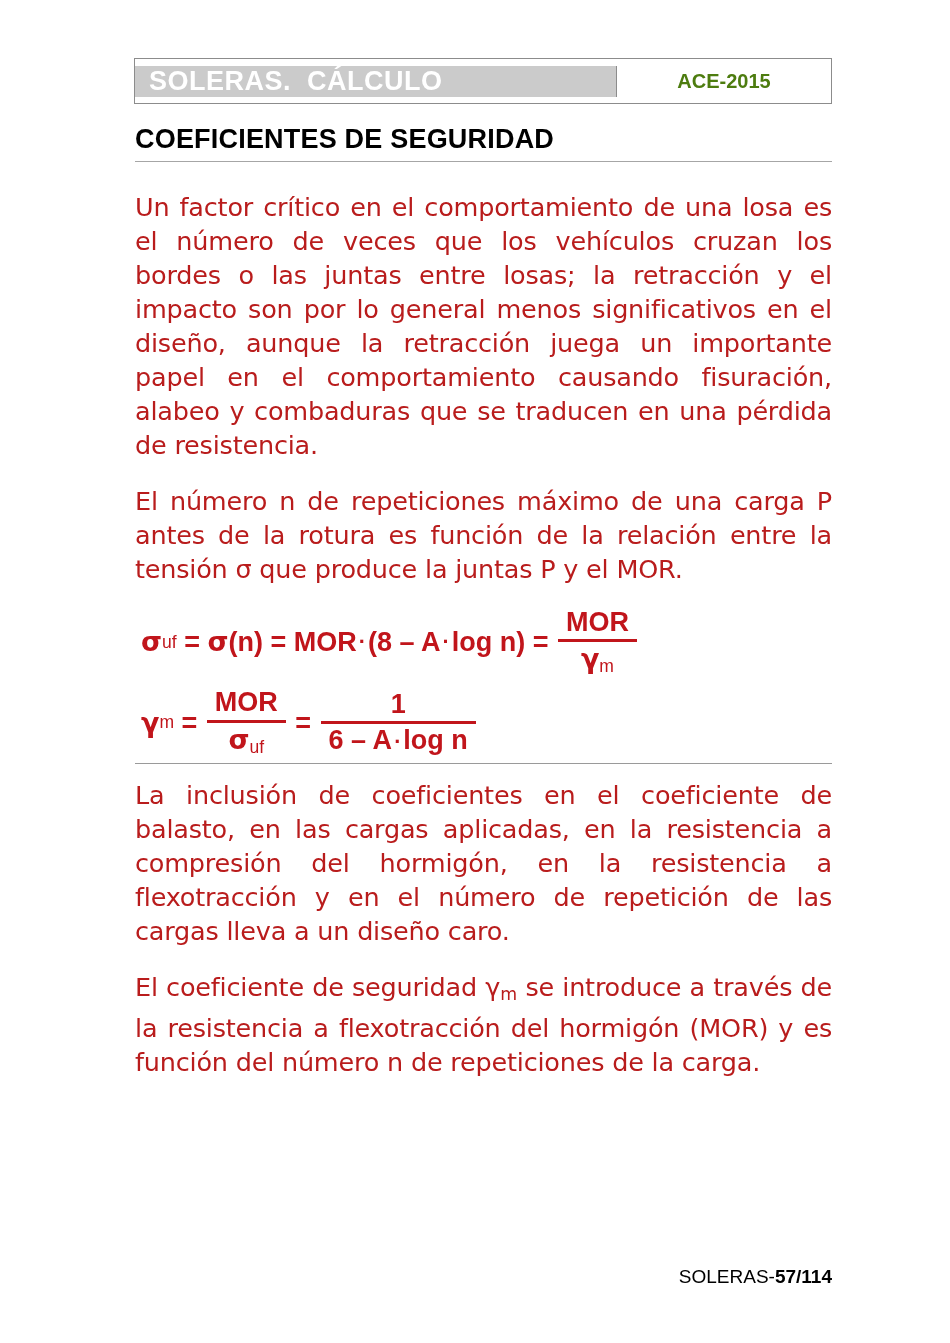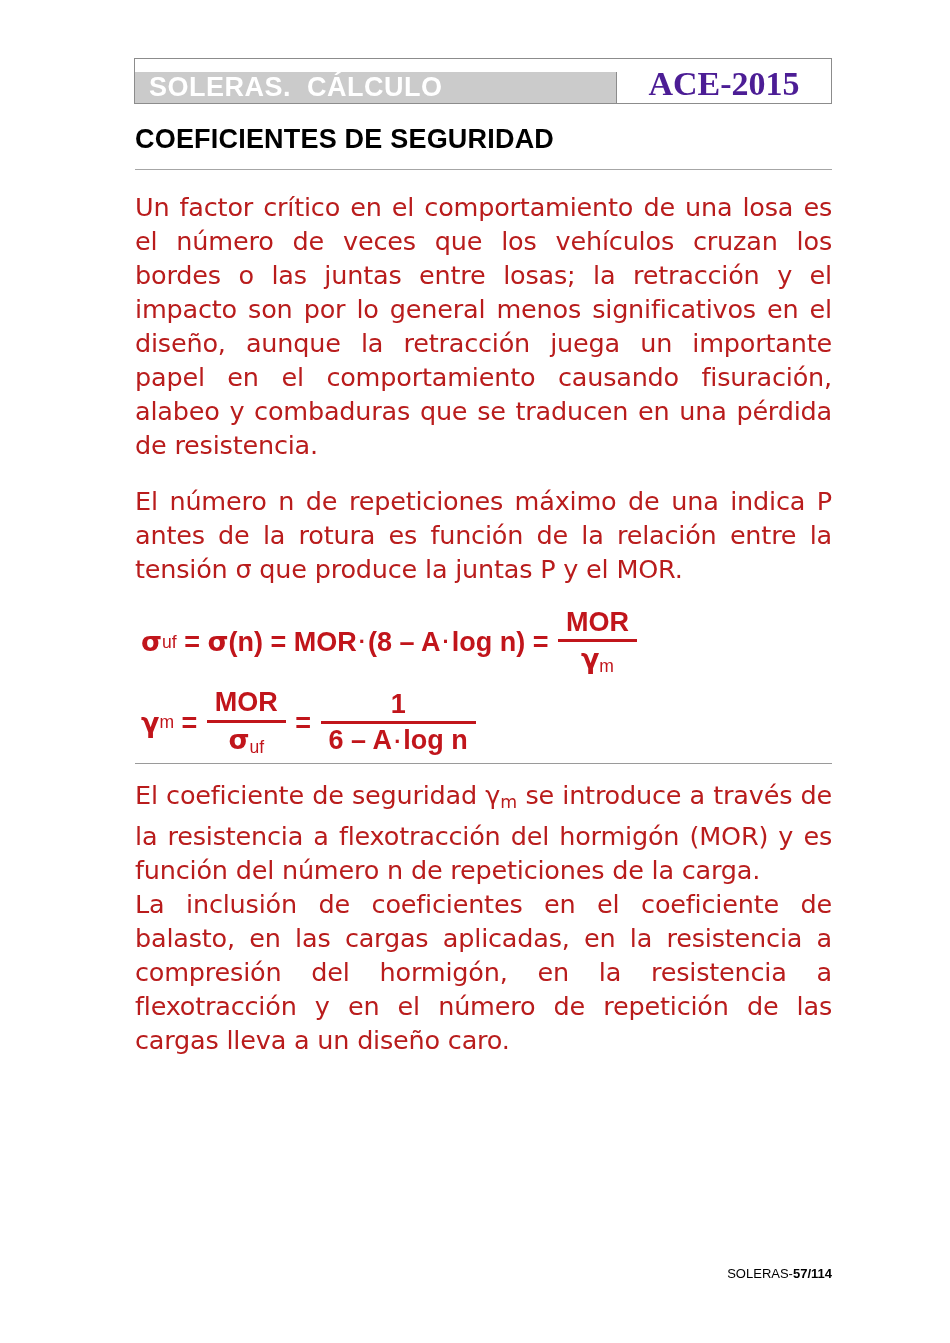--- a/index.html
+++ b/index.html
@@ -25,21 +25,21 @@
   }
 
   
   .header-band {
     position: absolute;
     left: 134px;
     top: 58px;
     width: 698px;
     height: 46px;
     display: flex;
-    align-items: flex-end;
+    align-items: center;
     border: 1px solid #8c8c8c;
     box-sizing: border-box;
   }
   .header-left {
     flex: 0 0 482px;
     background: #cbcbcb;
     display: flex;
     align-items: center;
     padding-left: 14px;
     box-sizing: border-box;
@@ -55,39 +55,39 @@
   }
   .header-right {
     flex: 1 1 auto;
     background: #ffffff;
     display: flex;
     align-items: center;
     justify-content: center;
     box-sizing: border-box;
   }
   .header-right-text {
-    font-family: Liberation Serif, serif;
-    font-weight: bold;
-    font-size: 34px;
-    color: #4c1d95;
+    font-family: Liberation Sans, sans-serif;
+    font-weight: bold;
+    font-size: 20px;
+    color: #4d7c0f;
     letter-spacing: 0px;
   }
 
   
   .section-heading {
     position: absolute;
     left: 135px;
     top: 124px;
     width: 697px;
     font-family: "Liberation Sans", sans-serif;
     font-weight: bold;
     font-size: 27px;
     letter-spacing: 0.2px;
     color: #000000;
-    padding-bottom: 14px;
+    padding-bottom: 6px;
     border-bottom: 1px solid #a6a6a6;
     box-sizing: border-box;
   }
 
   
   .content {
     position: absolute;
     left: 135px;
     top: 190px;
     width: 697px;
@@ -170,21 +170,21 @@
   }
 
   
   .footer {
     position: absolute;
     left: 135px;
     top: 1266px;
     width: 697px;
     text-align: right;
     font-family: "Liberation Sans", sans-serif;
-    font-size: 13px;
+    font-size: 19px;
     color: #000000;
     white-space: pre;
   }
   .footer .doc { font-weight: normal; }
   .footer .pg  { font-weight: bold; }
 </style>
 </head>
 <body>
 
 <div class="page">
@@ -197,21 +197,21 @@
       <span class="header-right-text">ACE-2015</span>
     </div>
   </div>
 
   <div class="section-heading">COEFICIENTES DE SEGURIDAD</div>
 
   <div class="content">
 
     <p class="para">Un factor crítico en el comportamiento de una losa es el número de veces que los vehículos cruzan los bordes o las juntas entre losas; la retracción y el impacto son por lo general menos significativos en el diseño, aunque la retracción juega un importante papel en el comportamiento causando fisuración, alabeo y combaduras que se traducen en una pérdida de resistencia.</p>
 
-    <p class="para"><span>El número n de repeticiones máximo de una indica P antes de la rotura es función de la relación entre la tensión </span><span>σ</span><span> que produce la juntas P y el MOR.</span></p>
+    <p class="para"><span>El número n de repeticiones máximo de una carga P antes de la rotura es función de la relación entre la tensión </span><span>σ</span><span> que produce la juntas P y el MOR.</span></p>
 
     <div class="formula-block">
       <div class="formula f1">
         <span class="gr">σ</span><span class="rsub">uf</span><span> = </span><span class="gr">σ</span><span>(n)</span><span> = </span><span>MOR</span><span class="dot">·</span><span>(8 – A</span><span class="dot">·</span><span>log n)</span><span> = </span>
         <span class="frac">
           <span class="num">MOR</span>
           <span class="bar"></span>
           <span class="den"><span class="gr">γ</span><span class="rsub">m</span></span>
         </span>
       </div>
@@ -230,21 +230,21 @@
           <span class="num">1</span>
           <span class="bar"></span>
           <span class="den"><span>6 – A</span><span class="dot">·</span><span>log n</span></span>
         </span>
       </div>
     </div>
 
     <div class="rule"></div>
 
 
+    <p class="para">La inclusión de coeficientes en el coeficiente de balasto, en las cargas aplicadas, en la resistencia a compresión del hormigón, en la resistencia a flexotracción y en el número de repetición de las cargas lleva a un diseño caro.</p>
+
     <p class="para last"><span>El coeficiente de seguridad </span><span>γ</span><span class="sub">m</span><span> se introduce a través de la resistencia a flexotracción del hormigón (MOR) y es función del número n de repeticiones de la carga.</span></p>
 
-    <p class="para">La inclusión de coeficientes en el coeficiente de balasto, en las cargas aplicadas, en la resistencia a compresión del hormigón, en la resistencia a flexotracción y en el número de repetición de las cargas lleva a un diseño caro.</p>
-
   </div>
 
   <div class="footer"><span class="doc">SOLERAS-</span><span class="pg">57/114</span></div>
 
 </div>
 
 </body></html>

